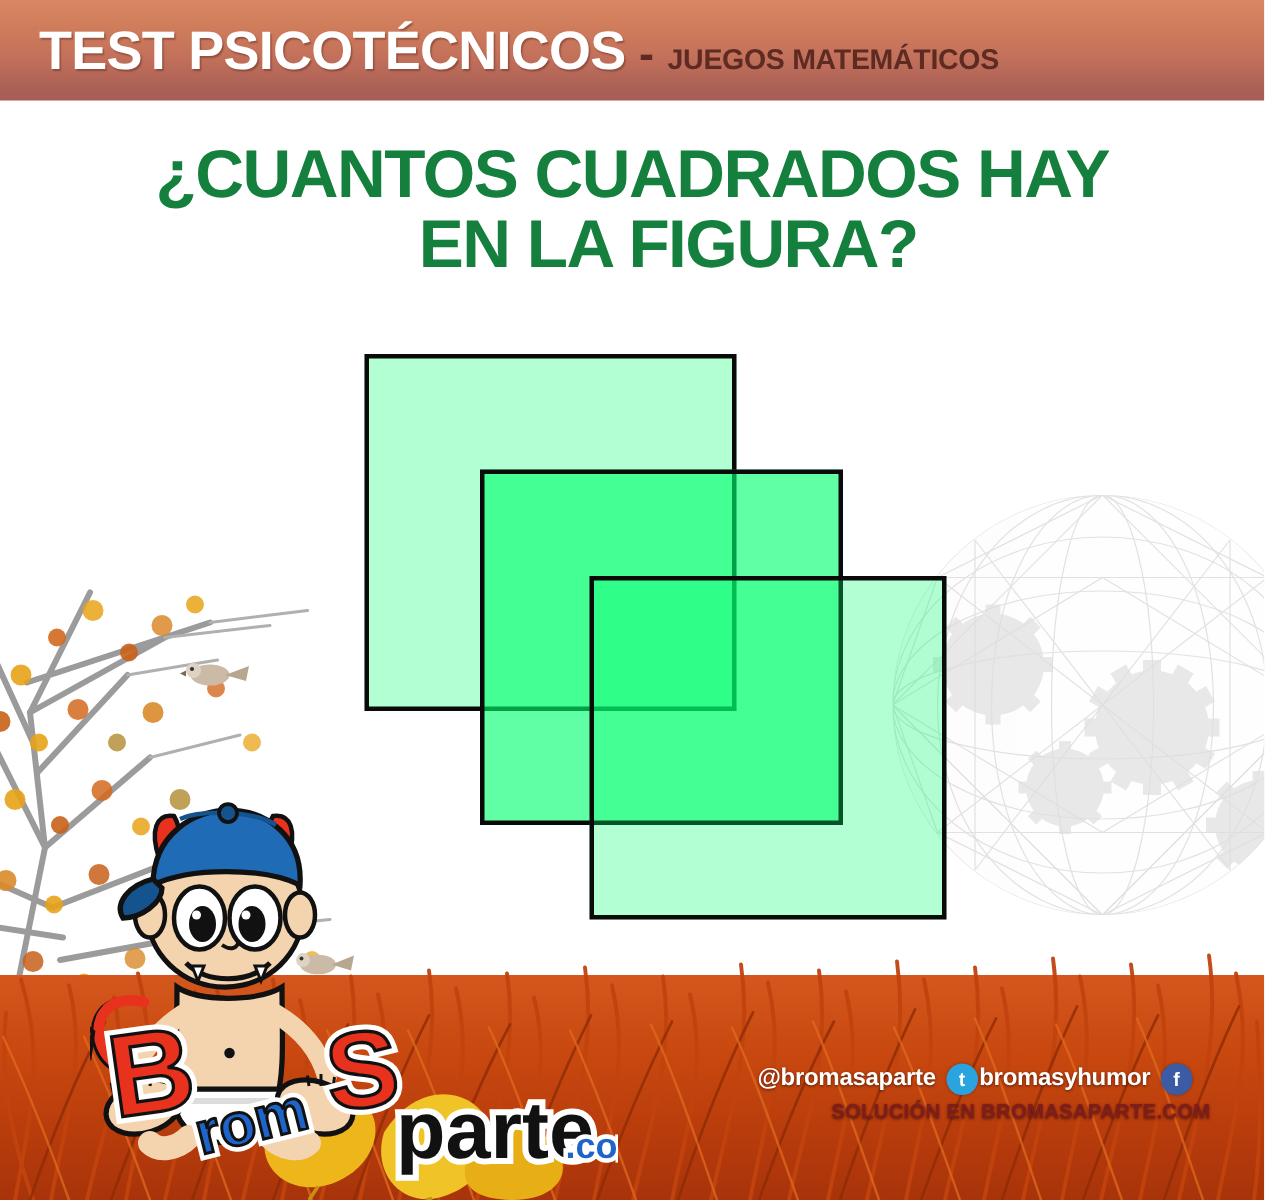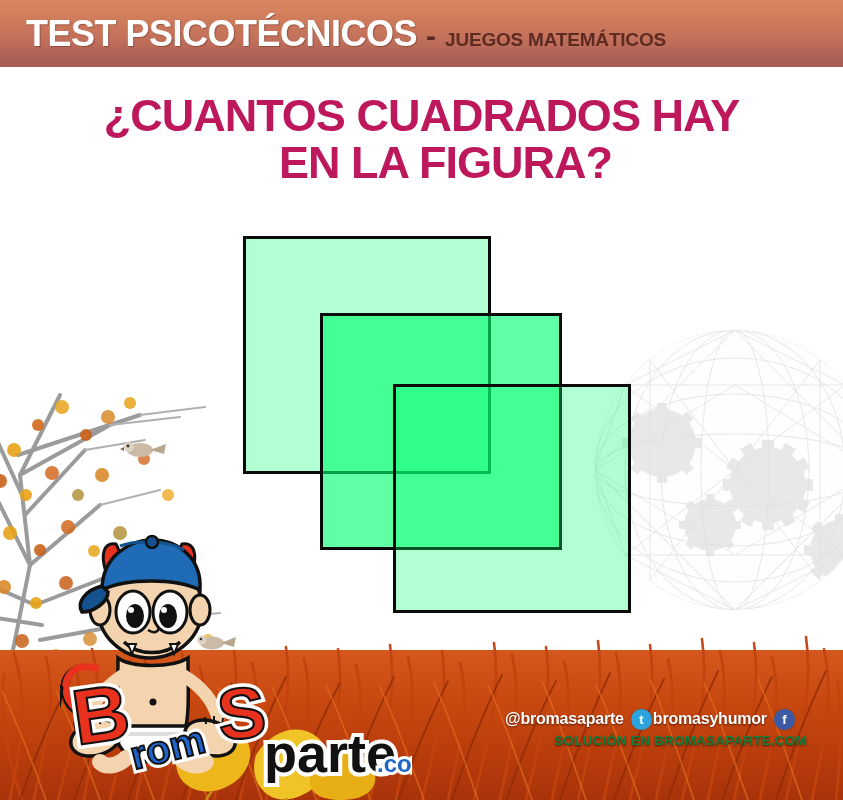--- a/index.html
+++ b/index.html
@@ -11,21 +11,21 @@
     background:linear-gradient(to bottom,#d98662 0%,#cf7c5c 28%,#c2705a 58%,#ab6056 88%,#a75c55 100%);
     display:flex;align-items:center;overflow:hidden;}
   .header-inner{display:flex;align-items:baseline;padding-left:26px;white-space:nowrap;}
   .hdr-main{font-size:36px;font-weight:bold;color:#ffffff;letter-spacing:-0.5px;
     text-shadow:1px 1px 1px rgba(90,40,30,.45);font-family:"Liberation Sans",sans-serif;}
   .hdr-dash{font-size:30px;font-weight:bold;color:#5d2b22;margin:0 9px;}
   .hdr-sub{font-size:19px;font-weight:bold;color:#5d2b22;letter-spacing:-0.2px;}
 
   
   .question{position:absolute;left:0;top:92px;width:843px;text-align:center;
-    font-size:45px;font-weight:bold;color:#be185d;line-height:1.05;
+    font-size:45px;font-weight:bold;color:#15803d;line-height:1.05;
     letter-spacing:-1px;font-family:"Liberation Sans",sans-serif;}
   .question .l2{display:block;margin-left:48px;}
 
   
   .bg-layer{position:absolute;left:0;top:0;width:843px;height:800px;pointer-events:none;}
 
   
   .globe{position:absolute;left:590px;top:325px;width:290px;height:290px;opacity:.55;}
 
   
@@ -58,21 +58,21 @@
   .sicon{width:21px;height:21px;border-radius:50%;display:flex;align-items:center;
     justify-content:center;font-size:13px;font-weight:bold;color:#fff;flex:0 0 auto;
     box-shadow:0 0 2px rgba(0,0,0,.35);}
   .ic-tw{background:#2aa3df;}
   .ic-yt{background:#ffffff;border:2px solid #d9241f;box-sizing:border-box;}
   .ic-fb{background:#3b5ba5;}
   .yt-box{width:12px;height:8px;background:#d9241f;border-radius:2px;position:relative;}
   .yt-box:after{content:"";position:absolute;left:4px;top:2px;border-left:4px solid #fff;
     border-top:2px solid transparent;border-bottom:2px solid transparent;}
   .solution{text-align:right;margin-top:3px;padding-right:28px;font-size:13.5px;
-    font-weight:bold;color:#15803d;letter-spacing:.2px;text-shadow:0 1px 2px rgba(60,15,0,.85);}
+    font-weight:bold;color:#7f1d1d;letter-spacing:.2px;text-shadow:0 1px 2px rgba(60,15,0,.85);}
 </style>
 </head>
 <body>
 
 <div class="canvas">
 
   <div class="bg-layer">
 
     <svg class="globe" viewBox="0 0 290 290">
       <defs>

